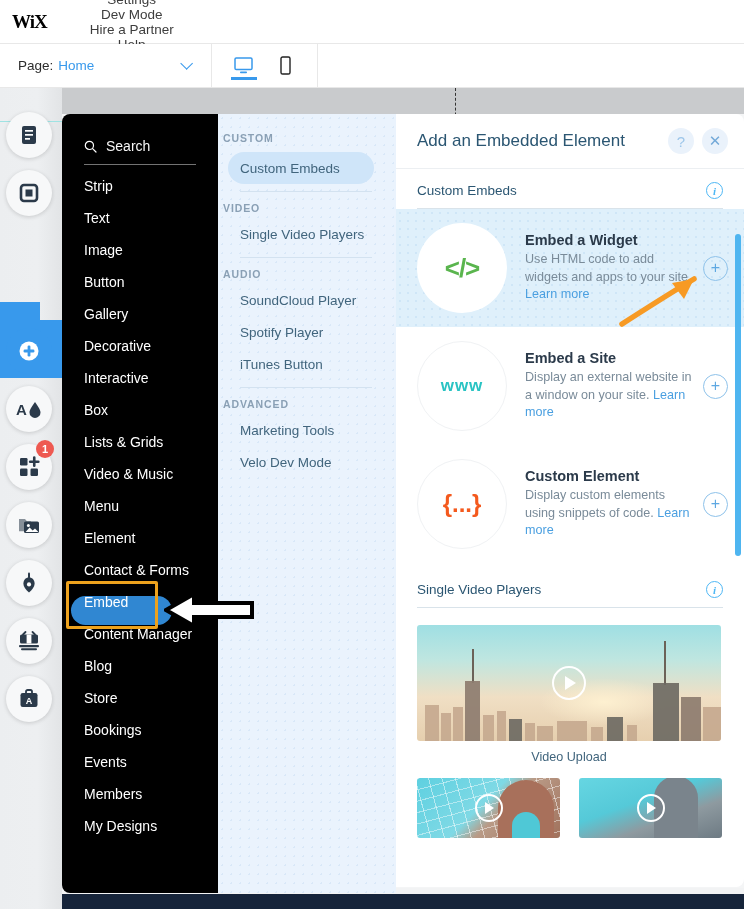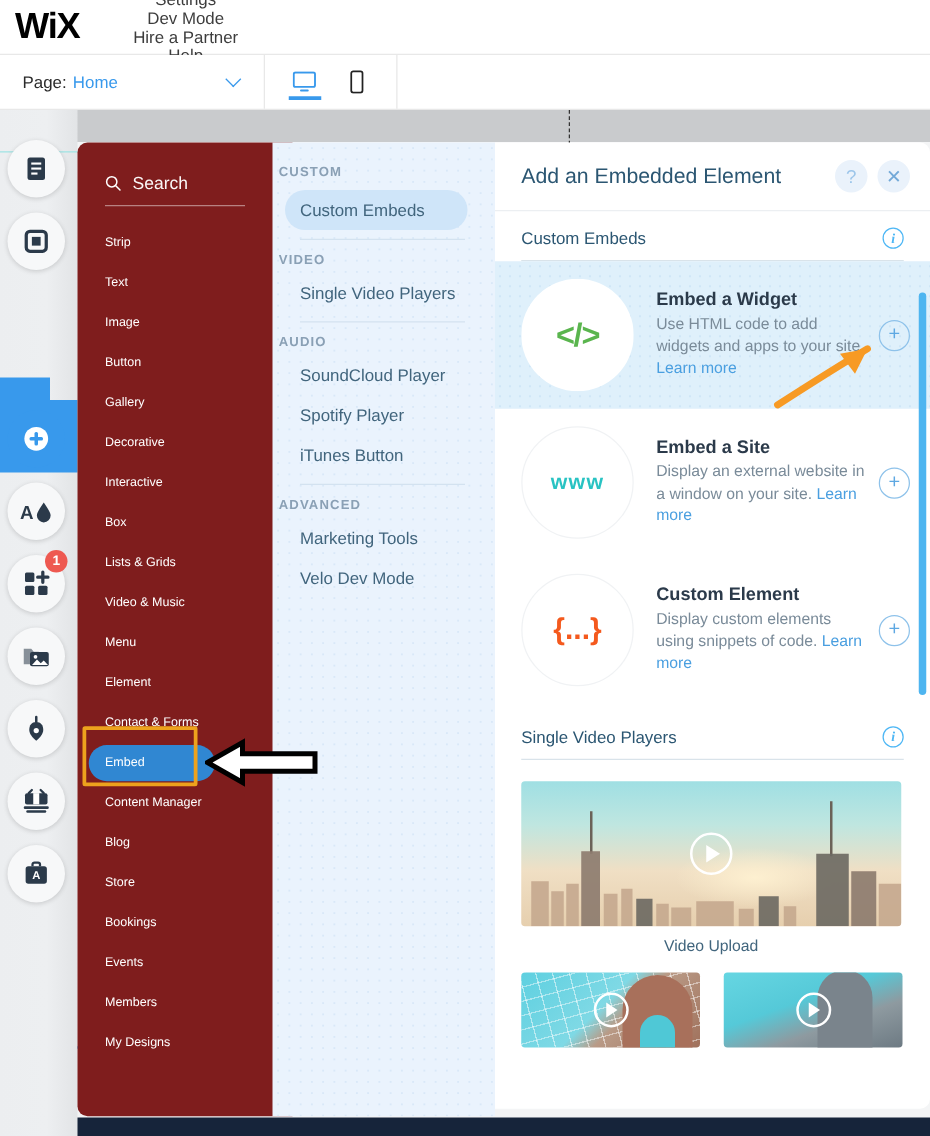--- a/index.html
+++ b/index.html
@@ -11,22 +11,22 @@
   #app { position: relative; width: 744px; height: 909px; }
 
   
   .topbar {
     position: absolute; top: 0; left: 0; width: 744px; height: 44px;
     background: #fff; border-bottom: 1px solid #e8e8e8;
     display: flex; align-items: center;
   }
   .wix-logo {
     margin-left: 12px; margin-right: 26px;
-    font-size: 29px; font-weight: 700; color: #000;
-    letter-spacing: -1px; font-family: Liberation Sans, sans-serif;
+    font-size: 19px; font-weight: 700; color: #000;
+    letter-spacing: -1px; font-family: Liberation Serif, serif;
   }
   .topmenu { display: flex; align-items: center; flex-direction: column; }
   .topmenu-item {
     font-size: 13.5px; color: #3d3d3d; padding: 0 17px; cursor: pointer;
     white-space: nowrap;
   }
   .topmenu-item.upgrade { color: #d95bd9; }
 
   
   .subbar {
@@ -105,33 +105,33 @@
   }
   .badge {
     position: absolute; top: -4px; right: -2px; width: 18px; height: 18px;
     border-radius: 50%; background: #ee5951; color: #fff; font-size: 11px;
     display: flex; align-items: center; justify-content: center; font-weight: 600;
   }
 
   
   .bluepanel {
     position: absolute; top: 114px; left: 62px; width: 172px; height: 779px;
-    background: #7f1d1d; border-radius: 8px 0 0 8px;
+    background: #000000; border-radius: 8px 0 0 8px;
   }
   .search-row {
     display: flex; align-items: center; margin: 24px 0 0 22px; gap: 9px;
   }
   .search-text { color: #ffffff; font-size: 14px; opacity: .97; }
   .search-rule {
     margin: 10px 0 0 22px; width: 112px; border-top: 1px solid rgba(255,255,255,.45);
   }
   .blue-list { margin-top: 13px; }
   .blue-item {
-    height: 32px; display: flex; align-items: center; padding-left: 22px;
-    color: #fff; font-size: 10px; cursor: pointer; position: relative;
+    height: 32px; display: flex; align-items: flex-start; padding-left: 22px;
+    color: #fff; font-size: 14px; cursor: pointer; position: relative;
   }
   .blue-item.selected { }
   .blue-item.selected .pill {
     position: absolute; left: 9px; top: 2px; width: 101px; height: 29px;
     background: #3087d2; border-radius: 15px; z-index: 0;
   }
   .blue-item.selected span { position: relative; z-index: 1; }
   .embed-highlight {
     position: absolute; left: 66px; top: 581px; width: 92px; height: 48px;
     border: 3px solid #eda21d; border-radius: 2px; z-index: 6; pointer-events: none;

